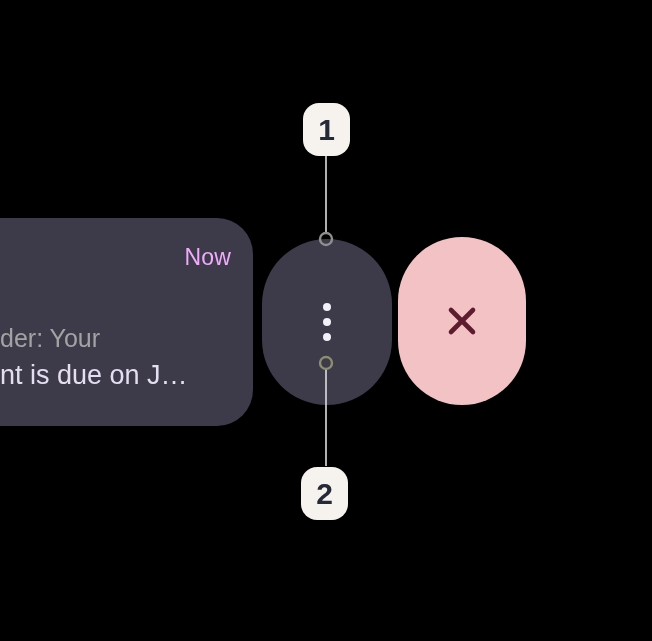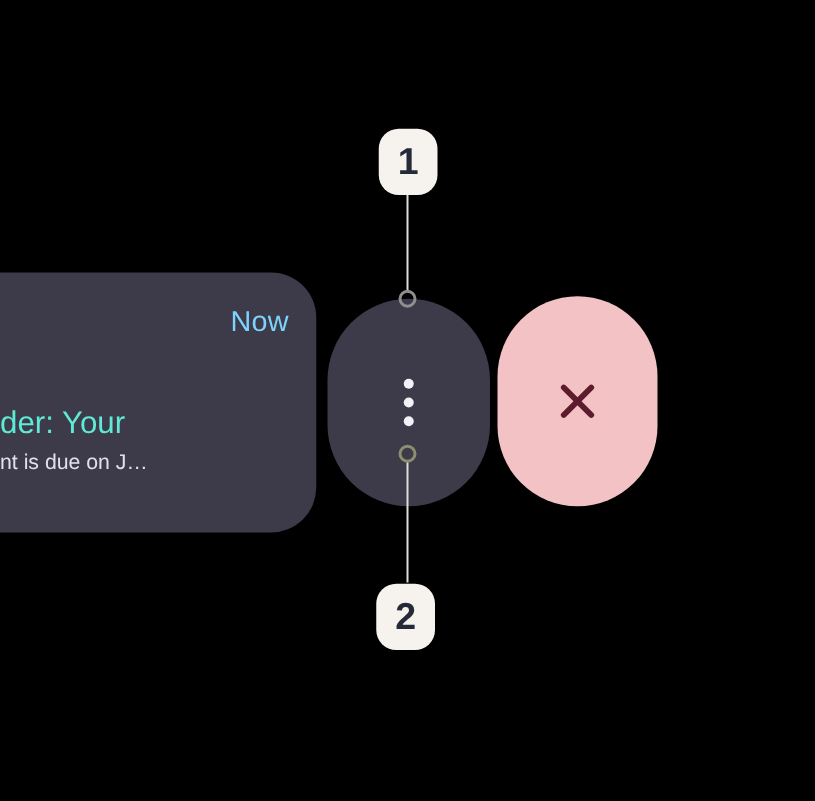--- a/index.html
+++ b/index.html
@@ -24,45 +24,45 @@
     width: 313px;
     height: 208px;
     background: #3d3a49;
     border-radius: 36px;
   }
   .notif-timestamp {
     position: absolute;
     top: 26px;
     right: 22px;
     font-size: 23px;
-    color: #7dd3fc;
+    color: #f0abfc;
     letter-spacing: 0.2px;
   }
   .notif-title {
     position: absolute;
     left: 60px;
     top: 68px;
     font-size: 25px;
     font-weight: bold;
     color: #f8f5fd;
     white-space: nowrap;
   }
   .notif-line1 {
     position: absolute;
     left: 60px;
     top: 106px;
     font-size: 25px;
-    color: #5eead4;
+    color: #a3a3a3;
     white-space: nowrap;
   }
   .notif-line2 {
     position: absolute;
     left: 60px;
     top: 142px;
-    font-size: 17px;
+    font-size: 27px;
     color: #e4def0;
     white-space: nowrap;
   }
 
   
   .more-pill {
     position: absolute;
     left: 262px;
     top: 239px;
     width: 130px;

